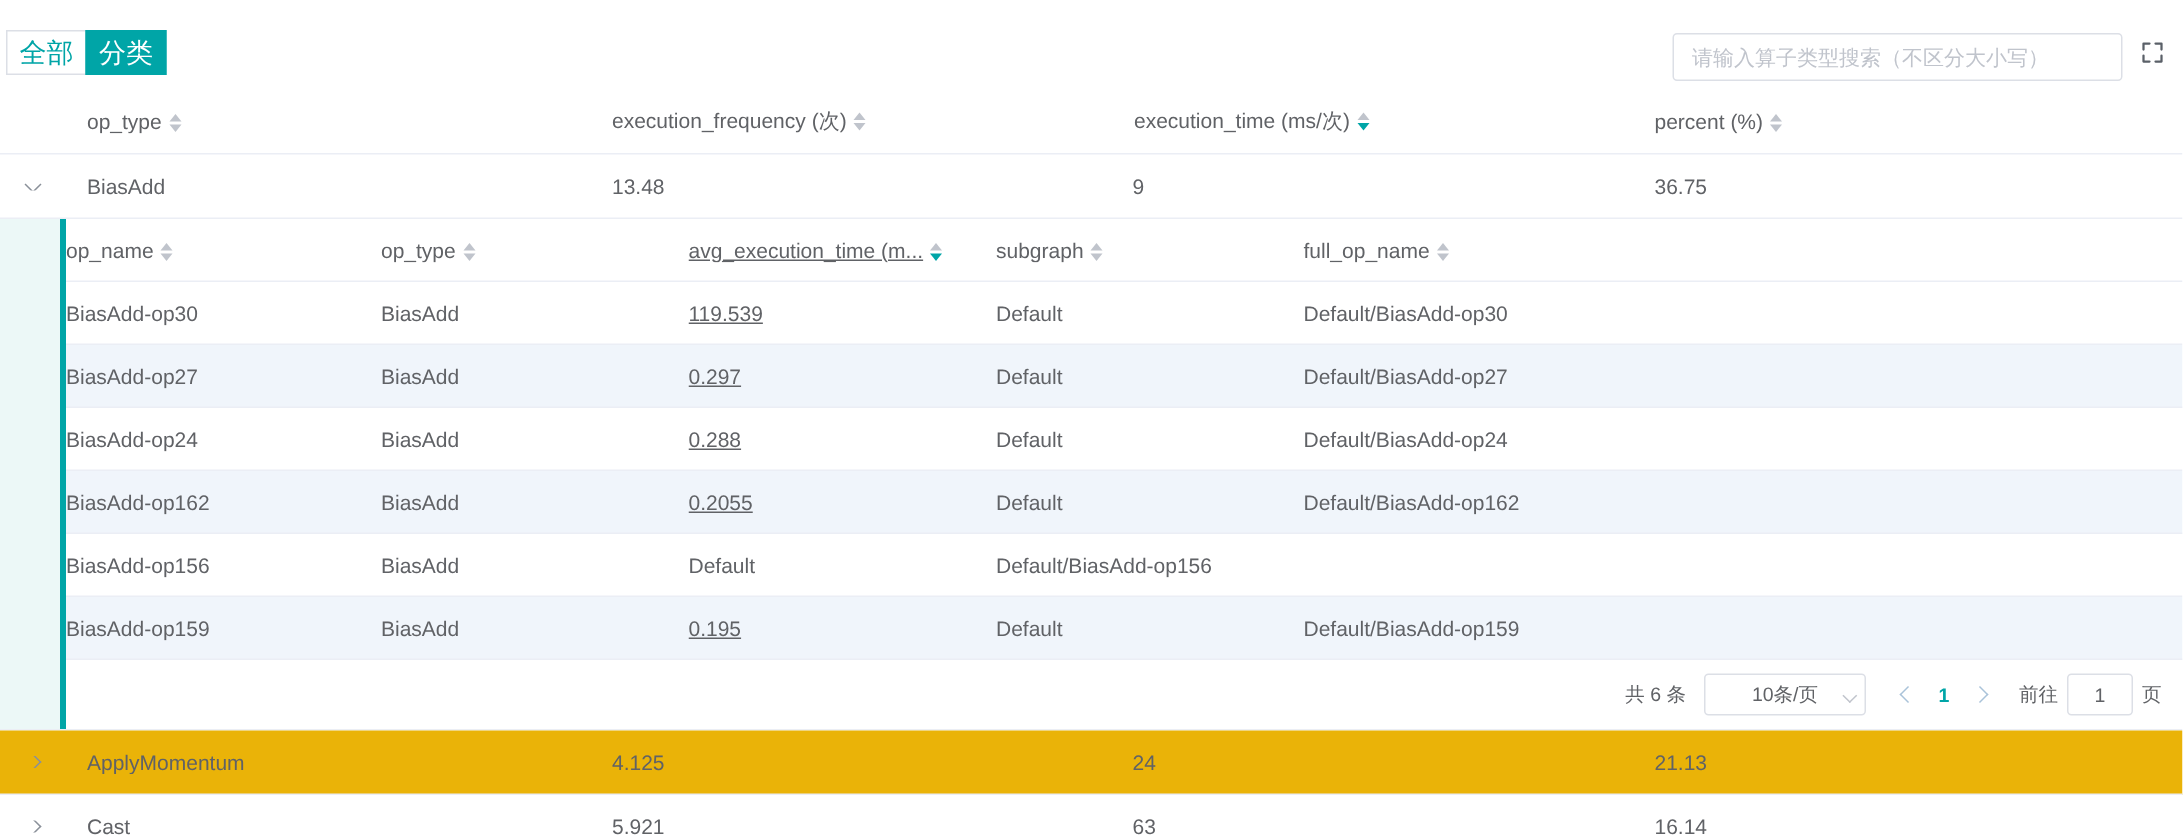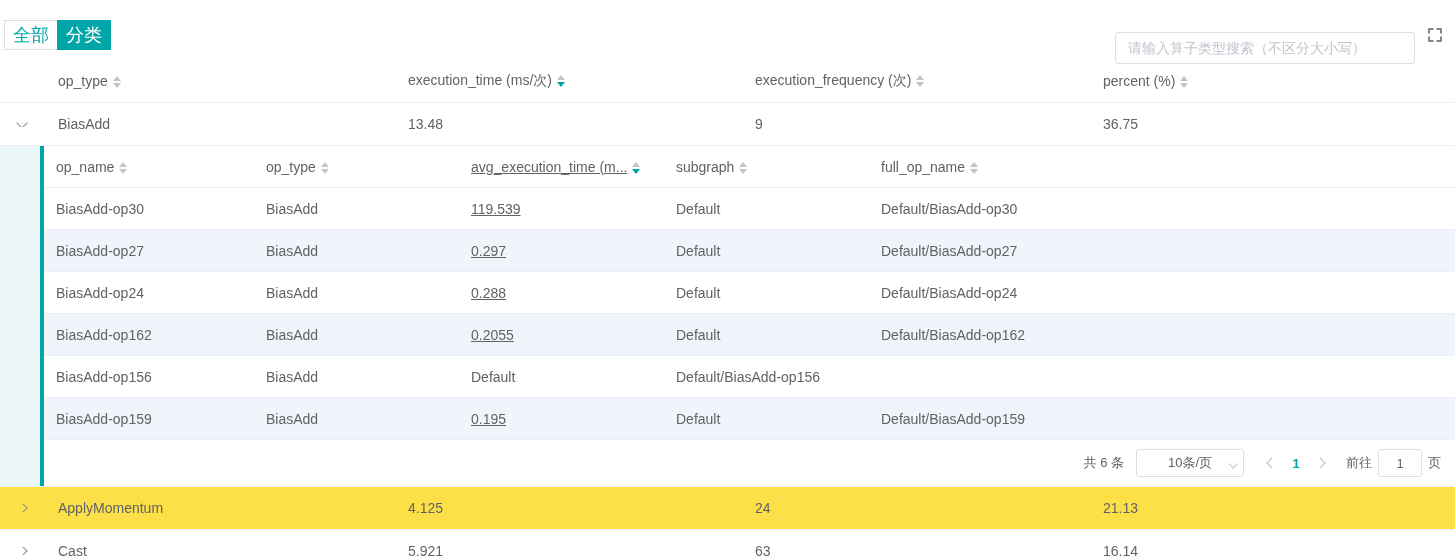--- a/index.html
+++ b/index.html
@@ -11,33 +11,33 @@
   
   .topbar{position:relative;height:60px;}
   .tabs{position:absolute;left:4px;top:20px;display:flex;}
   .tab{
     height:30px;box-sizing:border-box;padding:0 8px;font-size:18px;
     background:#fff;border:1px solid #dcdfe6;color:#00a5a7;cursor:pointer;
     font-family:inherit;line-height:28px;
   }
   .tab + .tab{margin-left:-1px;}
   .tab.active{background:#00a5a7;border-color:#00a5a7;color:#fff;}
-  .search-wrap{position:absolute;right:40px;top:32px;}
+  .search-wrap{position:absolute;right:40px;top:22px;}
   .search{
     width:300px;height:32px;box-sizing:border-box;border:1px solid #dcdfe6;
     border-radius:3px;padding:0 12px;font-size:14px;color:#606266;outline:none;
     font-family:inherit;
   }
   .search::placeholder{color:#c0c4cc;}
   .fs-btn{position:absolute;right:12px;top:27px;width:16px;height:16px;cursor:pointer;}
   
   .trow,.thead{display:flex;align-items:center;box-sizing:border-box;}
   .thead{height:43px;border-bottom:1px solid #ebeef5;color:#606266;}
   .trow{height:43px;border-bottom:1px solid #ebeef5;}
-  .trow.striped{background:#fde047;}
+  .trow.striped{background:#eab308;}
   .cell{box-sizing:border-box;padding-left:14px;white-space:nowrap;overflow:hidden;}
   .col-expand{width:44px;padding-left:0;display:flex;justify-content:center;align-items:center;}
   .col-1{width:350px;}
   .col-2{width:347px;}
   .col-3{width:348px;}
   .col-4{flex:1;}
   
   .carets{display:inline-flex;flex-direction:column;vertical-align:middle;margin-left:5px;cursor:pointer;}
   .caret{width:0;height:0;border-left:4px solid transparent;border-right:4px solid transparent;}
   .caret.up{border-bottom:5px solid #c0c4cc;margin-bottom:2px;}
@@ -49,21 +49,21 @@
   .chev.right{transform:rotate(-45deg);}
   
   .expanded{display:flex;border-bottom:1px solid #ebeef5;box-sizing:border-box;}
   .gutter{width:40px;background:#ecf8f7;}
   .teal-bar{width:4px;background:#00a5a7;}
   .detail{flex:1;min-width:0;}
   .dhead,.drow{display:flex;align-items:center;box-sizing:border-box;height:42px;}
   .dhead{border-bottom:1px solid #ebeef5;}
   .drow{border-bottom:1px solid #ebeef5;}
   .drow.striped{background:#f0f5fb;}
-  .dcell{box-sizing:border-box;padding-left:12px;white-space:nowrap;overflow:hidden;}
+  .dcell{box-sizing:border-box;white-space:nowrap;overflow:hidden;}
   .dc-1{width:210px;}
   .dc-2{width:205px;}
   .dc-3{width:205px;text-decoration:underline;}
   .dc-4{width:205px;}
   .dc-5{flex:1;}
   
   .pagination{
     height:46px;display:flex;align-items:center;justify-content:flex-end;
     font-size:13px;color:#606266;padding-right:14px;box-sizing:border-box;
   }
@@ -110,28 +110,28 @@
 <div class="table">
 
   <div class="thead">
     <div class="cell col-expand"></div>
     <div class="cell col-1">
       <span>op_type</span><span class="carets">
           <i class="caret up"></i>
           <i class="caret down"></i>
         </span>
     </div>
+    <div class="cell col-3">
+      <span>execution_frequency (次)</span><span class="carets">
+          <i class="caret up"></i>
+          <i class="caret down"></i>
+        </span>
+    </div>
     <div class="cell col-2">
       <span>execution_time (ms/次)</span><span class="carets active-desc">
-          <i class="caret up"></i>
-          <i class="caret down"></i>
-        </span>
-    </div>
-    <div class="cell col-3">
-      <span>execution_frequency (次)</span><span class="carets">
           <i class="caret up"></i>
           <i class="caret down"></i>
         </span>
     </div>
     <div class="cell col-4">
       <span>percent (%)</span><span class="carets">
           <i class="caret up"></i>
           <i class="caret down"></i>
         </span>
     </div>

